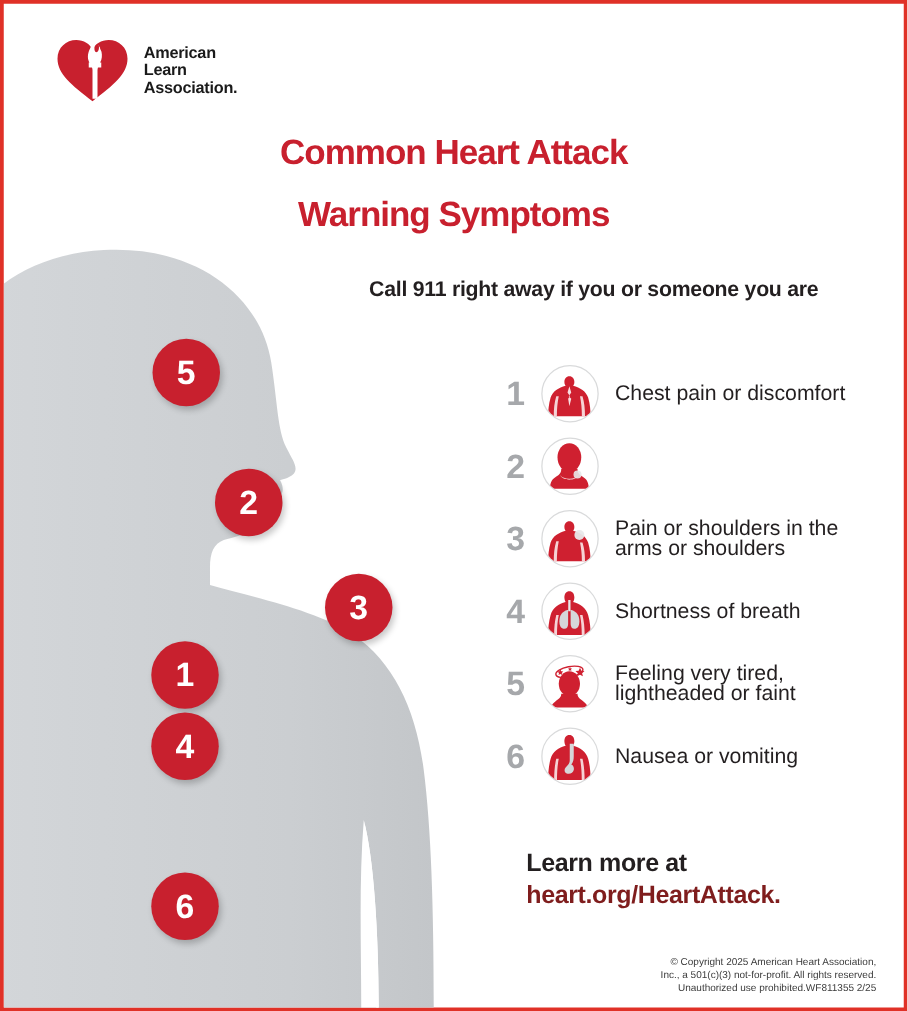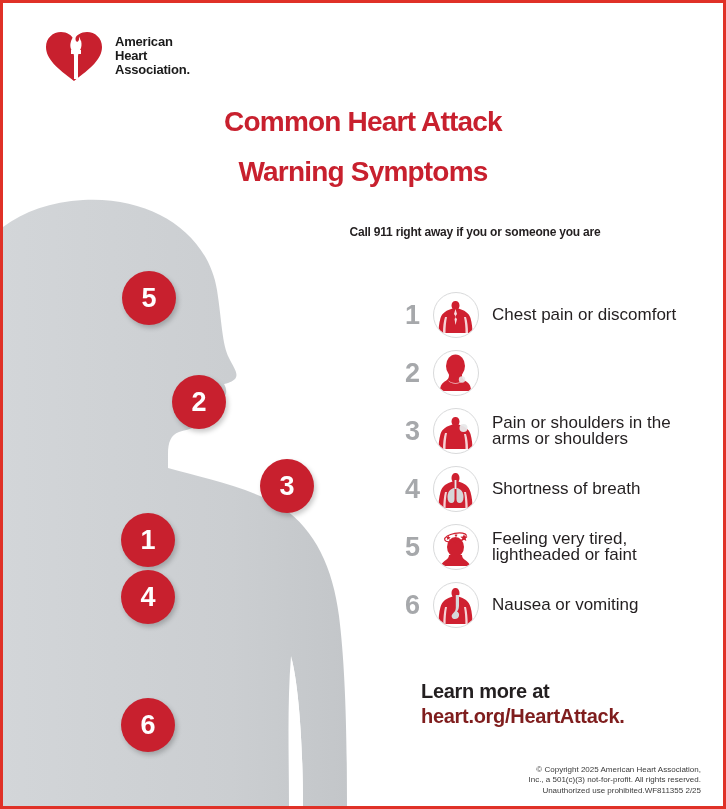--- a/index.html
+++ b/index.html
@@ -18,21 +18,21 @@
   
   .title{
     position:absolute;left:0;right:0;top:94px;text-align:center;
     color:#c8202e;font-weight:bold;font-size:28px;line-height:50px;
     letter-spacing:-0.8px;
   }
   .title div{white-space:nowrap;}
   
   .subtitle{
     position:absolute;left:252px;top:218px;width:440px;text-align:center;
-    color:#231f20;font-weight:bold;font-size:12px;line-height:22px;letter-spacing:-0.2px;
+    color:#231f20;font-weight:bold;font-size:17px;line-height:22px;letter-spacing:-0.2px;
   }
   
   .symptoms{position:absolute;left:402px;top:283px;width:300px;}
   .sym-row{display:flex;align-items:center;height:58px;}
   .sym-num{
     width:28px;flex:0 0 28px;text-align:left;color:#a6a8ab;
     font-weight:bold;font-size:27px;line-height:27px;
   }
   .sym-icon{
     width:46px;height:46px;flex:0 0 46px;border-radius:50%;
@@ -116,21 +116,21 @@
     <span class="logo-mark">
       <svg width="62" height="58" viewBox="0 0 62 58" xmlns="http://www.w3.org/2000/svg">
         <path d="M31,54 C14,41 3,32 3,20 C3,11 10,5 18,5 C24,5 29,8 31,13 C33,8 38,5 44,5 C52,5 59,11 59,20 C59,32 48,41 31,54 Z" fill="#c8202e"></path>
         <path d="M29,12 C29,12 26,17 28,22 C29,25 31,26 31,29 L31,52 L35,52 L35,29 C35,26 37,24 38,21 C40,15 36,9 36,9 C37,14 34,16 33,14 C32,12 33,8 33,8 C31,9 29,11 29,12 Z" fill="#ffffff"></path>
         <path d="M28,23 L38,23 L38,27 L28,27 Z" fill="#ffffff"></path>
         <path d="M36,9 C40,6 47,7 50,12 C45,10 41,11 38,14 C37,11 36,9 36,9 Z" fill="#c8202e"></path>
       </svg>
     </span>
     <span class="logo-text">
       <div>American</div>
-      <div>Heart</div>
+      <div>Learn</div>
       <div>Association.</div>
     </span>
   </div>
 
   <div class="title">
     <div>Common Heart Attack</div>
     <div>Warning Symptoms</div>
   </div>
 
   <div class="subtitle">

